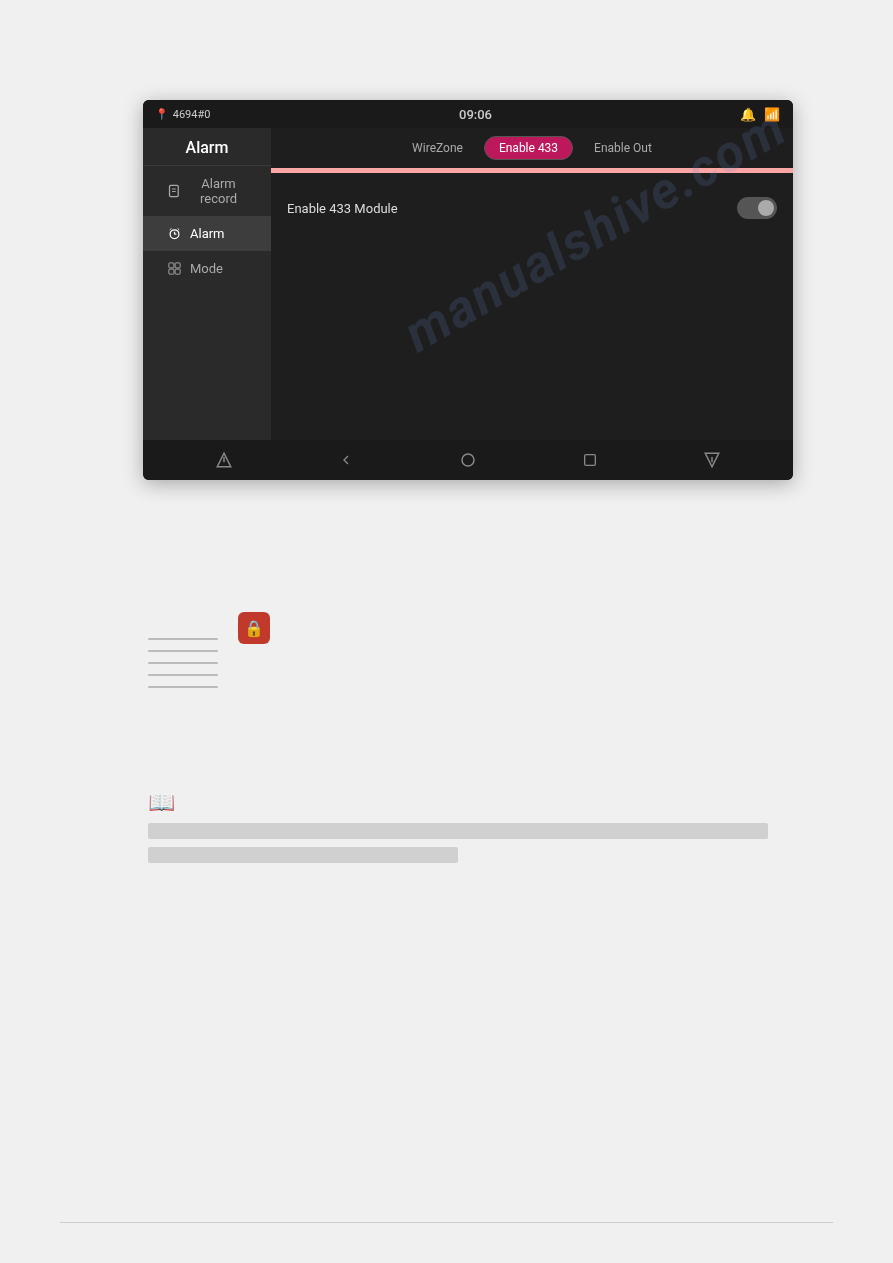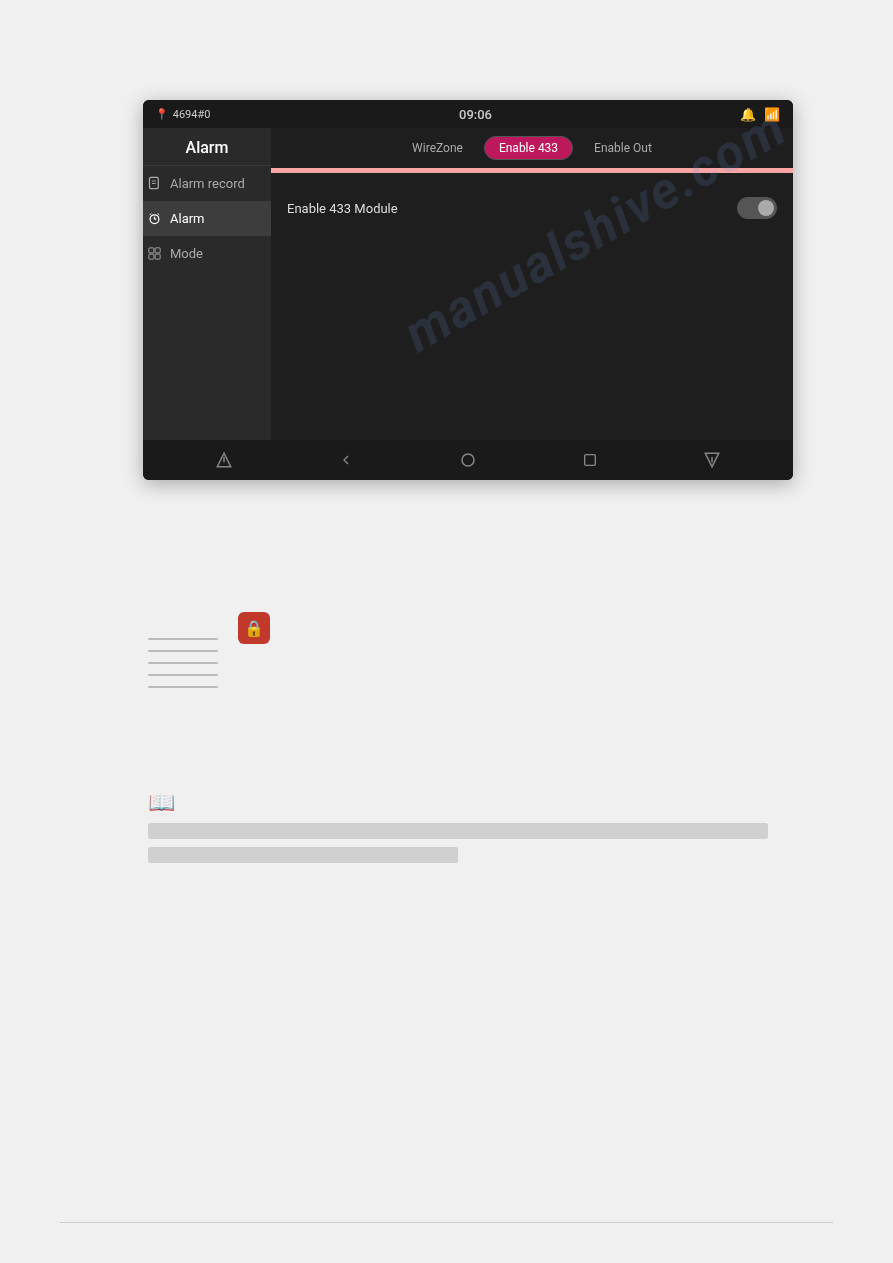--- a/index.html
+++ b/index.html
@@ -71,21 +71,21 @@
       padding: 10px 14px 8px;
       font-size: 16px;
       color: #ffffff;
       font-weight: 500;
       border-bottom: 1px solid #3a3a3a;
     }
     .sidebar-item {
       display: flex;
       align-items: center;
       gap: 8px;
-      padding: 10px 4px;
+      padding: 10px 24px;
       font-size: 13px;
       color: #aaa;
       cursor: pointer;
     }
     .sidebar-item.active {
       background: #3d3d3d;
       color: #ffffff;
     }
     .sidebar-item svg {
       width: 15px;

